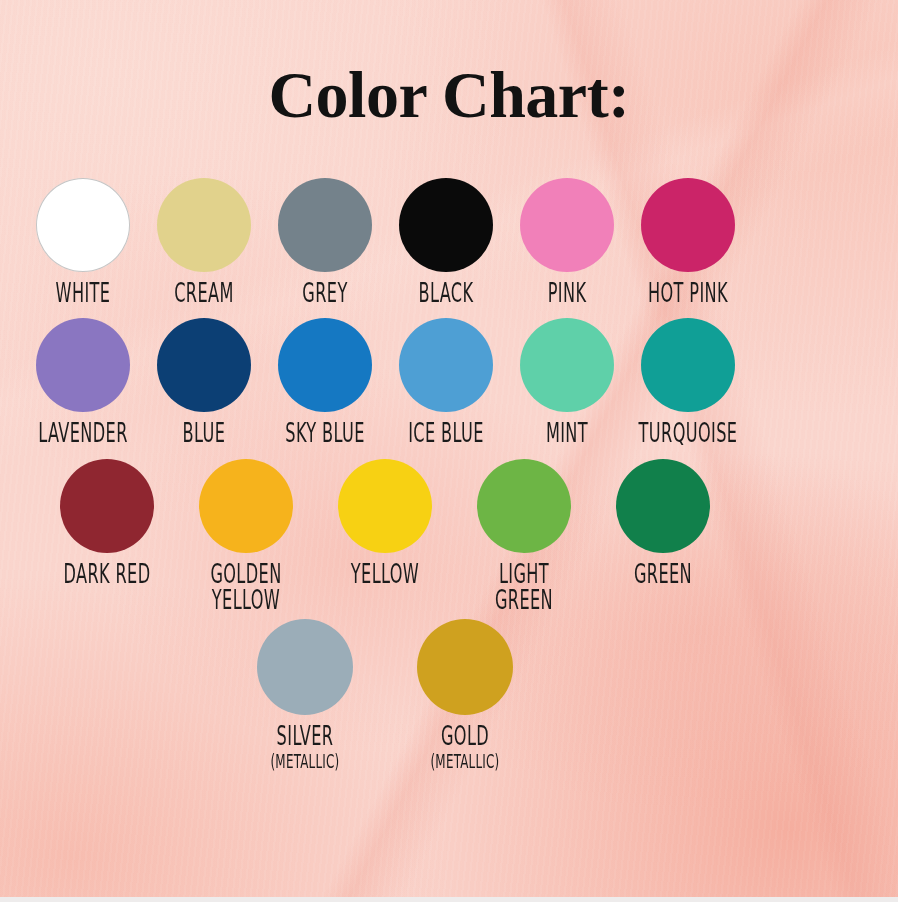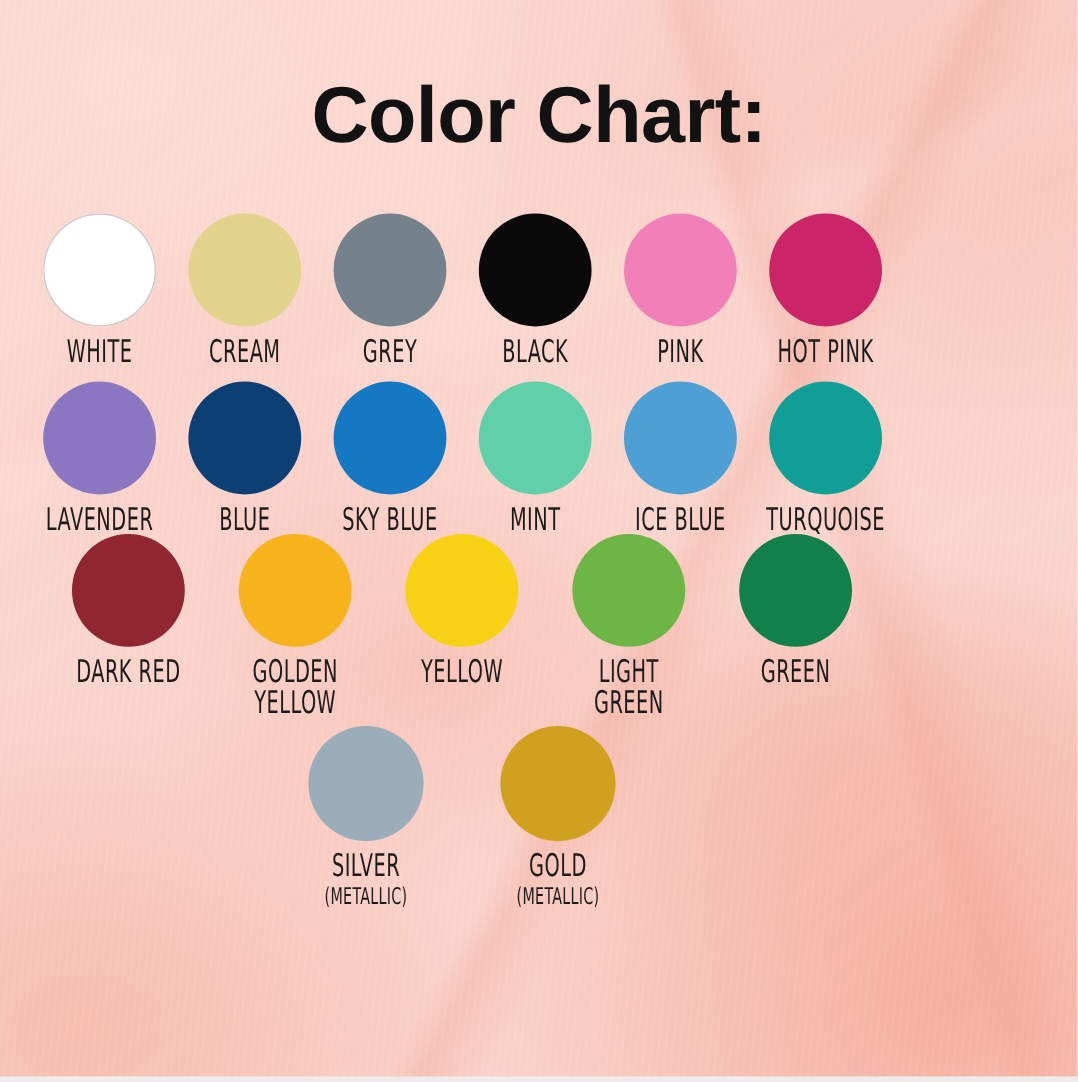--- a/index.html
+++ b/index.html
@@ -73,21 +73,21 @@
     height: 5px;
     background: #eeecec;
   }
 
   
   .chart-title {
     position: absolute;
     top: 62px;
     left: 0; right: 0;
     text-align: center;
-    font-family: Liberation Sans, sans-serif;
+    font-family: Liberation Serif, serif;
     font-weight: 700;
     font-size: 66px;
     line-height: 1;
     letter-spacing: -0.5px;
     color: #121212;
     white-space: nowrap;
   }
 
   
   .swatch-rows {
@@ -98,21 +98,21 @@
   }
 
   .swatch-row {
     display: flex;
     justify-content: center;
     align-items: flex-start;
     gap: 14px;
   }
 
   .swatch-row.row-1 { margin-bottom: 14px; }
-  .swatch-row.row-2 { margin-bottom: 0; }
+  .swatch-row.row-2 { margin-bottom: 14px; }
   .swatch-row.row-3 { margin-bottom: 10px; gap: 32px; }
 
   .swatch-row.row-metallic {
     gap: 42px;
     margin-top: 4px;
   }
 
   .swatch {
     width: 107px;
     display: flex;
@@ -203,26 +203,26 @@
         </div>
         <div class="swatch">
           <div class="swatch-dot" style="background: rgb(12, 63, 116);"></div>
           <div class="swatch-label">BLUE</div>
         </div>
         <div class="swatch">
           <div class="swatch-dot" style="background: rgb(21, 120, 194);"></div>
           <div class="swatch-label">SKY BLUE</div>
         </div>
         <div class="swatch">
+          <div class="swatch-dot" style="background: rgb(78, 159, 212);"></div>
+          <div class="swatch-label">ICE BLUE</div>
+        </div>
+        <div class="swatch">
           <div class="swatch-dot" style="background: rgb(95, 208, 169);"></div>
           <div class="swatch-label">MINT</div>
-        </div>
-        <div class="swatch">
-          <div class="swatch-dot" style="background: rgb(78, 159, 212);"></div>
-          <div class="swatch-label">ICE BLUE</div>
         </div>
         <div class="swatch">
           <div class="swatch-dot" style="background: rgb(16, 159, 150);"></div>
           <div class="swatch-label">TURQUOISE</div>
         </div>
       </div>
       <div class="swatch-row row-3">
         <div class="swatch">
           <div class="swatch-dot" style="background: rgb(143, 38, 48);"></div>
           <div class="swatch-label">DARK RED</div>

